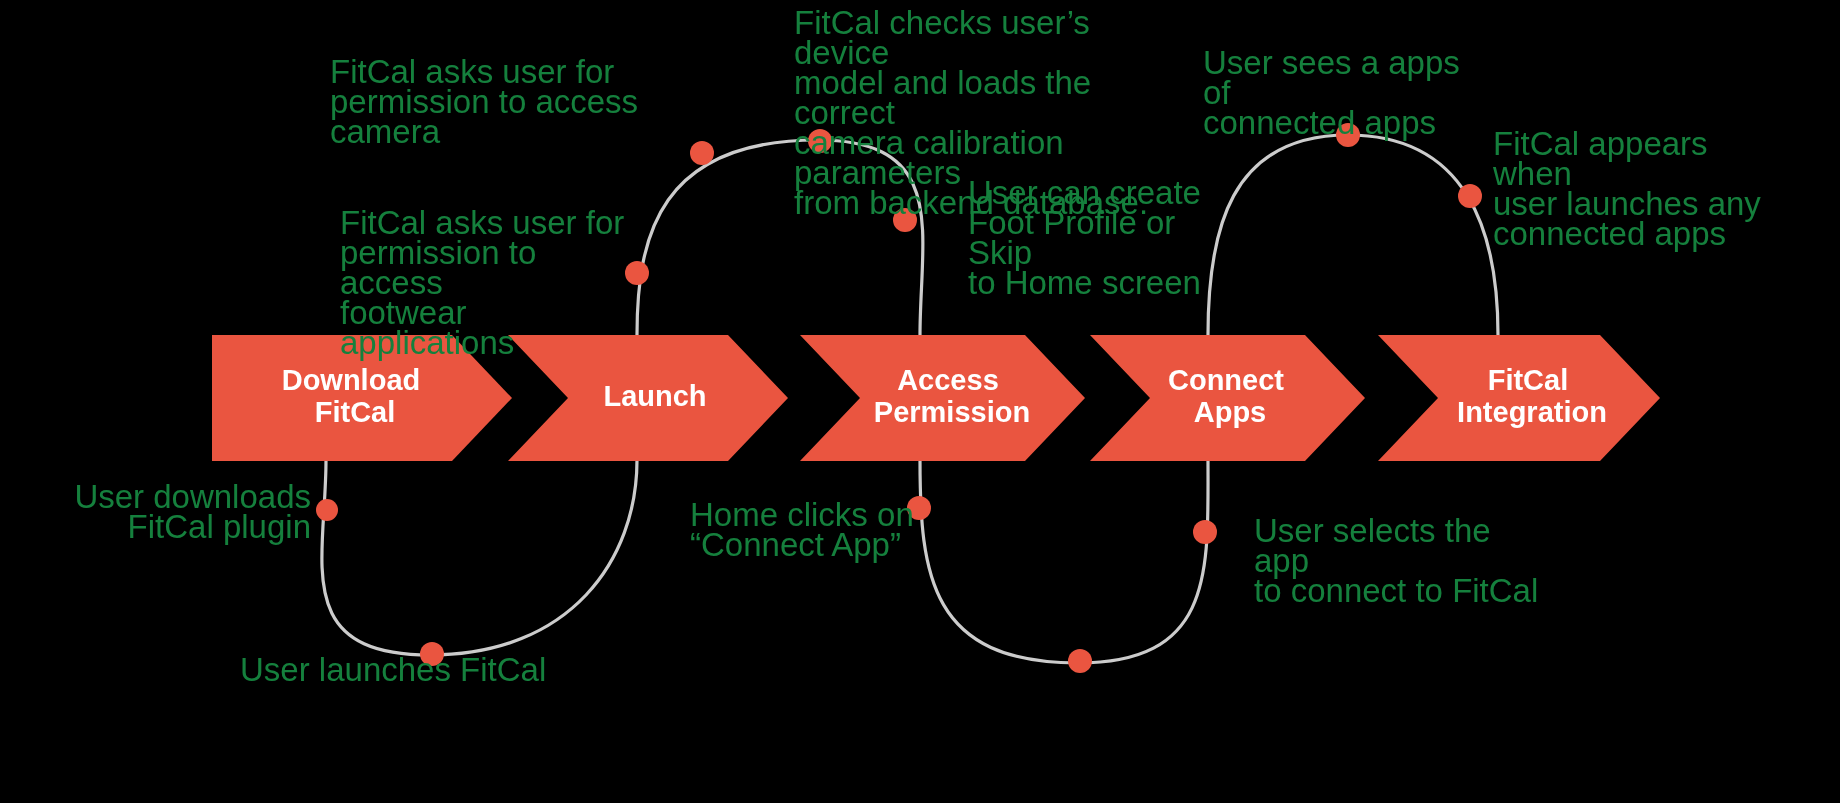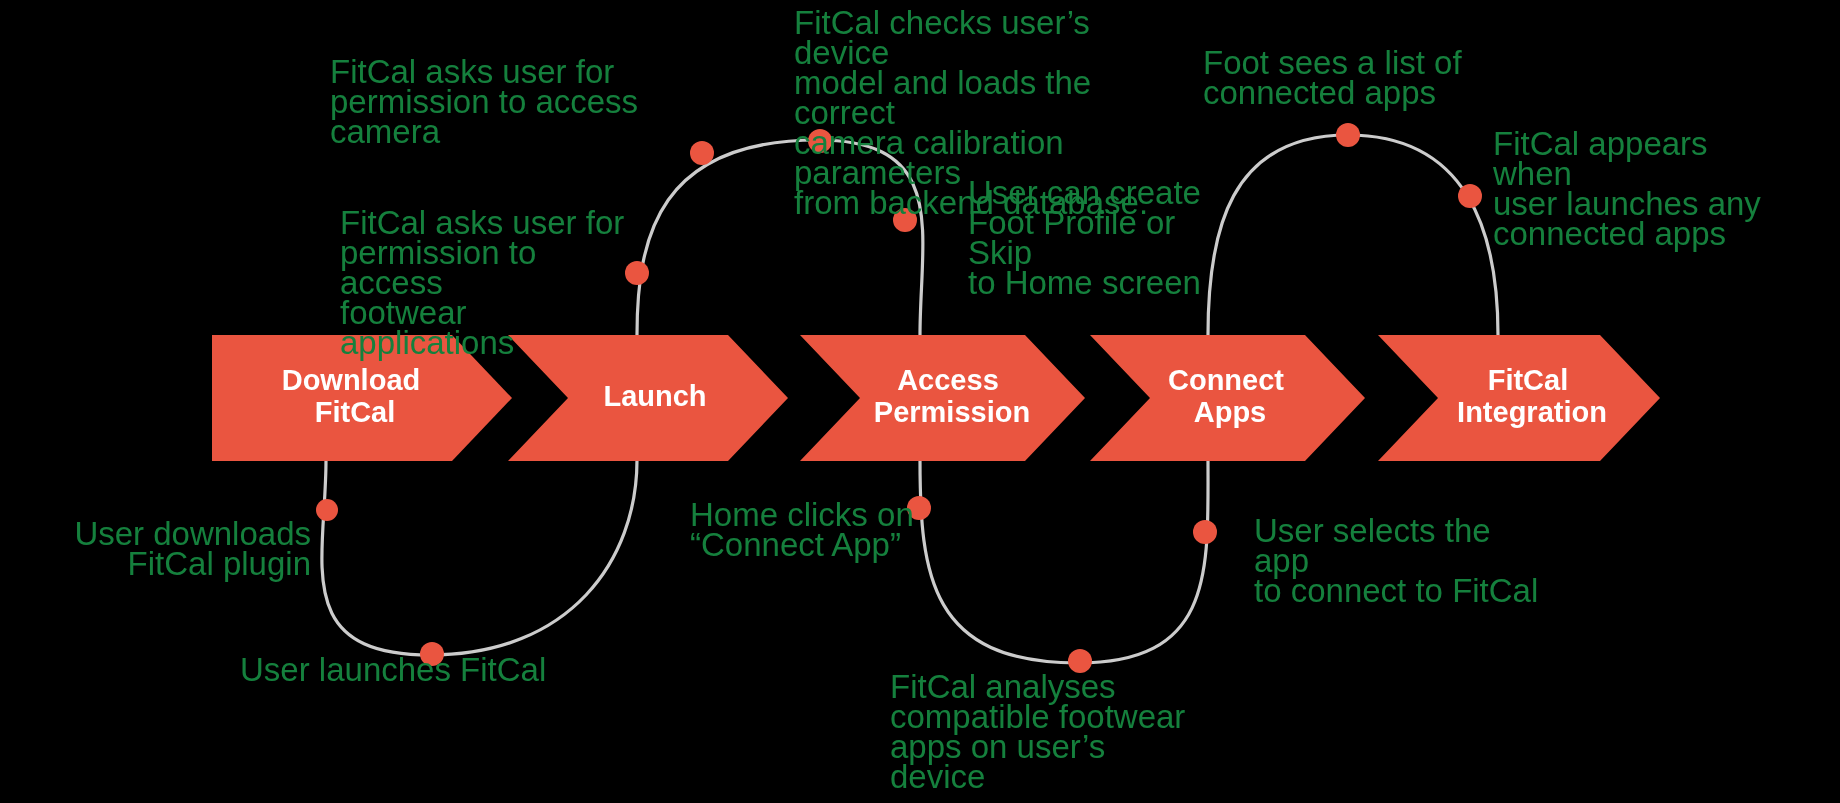--- a/index.html
+++ b/index.html
@@ -132,35 +132,32 @@
 
   <div class="anno anno-l" style="left:794px; top:8px; width:400px;">FitCal checks user’s device
 model and loads the correct
 camera calibration parameters
 from backend database.</div>
 
   <div class="anno anno-l" style="left:940px; top:178px; width:260px;margin-left:28px;">User can create
 Foot Profile or Skip
 to Home screen</div>
 
-  <div class="anno anno-c" style="left:1203px; top:48px; width:290px;">Foot sees a list of
+  <div class="anno anno-c" style="left:1203px; top:48px; width:290px;">User sees a apps of
 connected apps</div>
 
   <div class="anno anno-l" style="left:1493px; top:129px; width:290px;">FitCal appears when
 user launches any
 connected apps</div>
 
-  <div class="anno anno-r" style="left:48px; top:482px; width:263px;margin-top:37px;">User downloads
+  <div class="anno anno-r" style="left:48px; top:482px; width:263px;">User downloads
 FitCal plugin</div>
 
   <div class="anno anno-c" style="left:240px; top:655px; width:390px;">User launches FitCal</div>
 
   <div class="anno anno-c" style="left:690px; top:500px; width:250px;">Home clicks on
 “Connect App”</div>
 
-  <div class="anno anno-c" style="left:890px; top:672px; width:300px;">FitCal analyses
-compatible footwear
-apps on user’s device</div>
 
   <div class="anno anno-l" style="left:1254px; top:516px; width:300px;">User selects the app
 to connect to FitCal</div>
 
 </div>
 
 </body></html>

